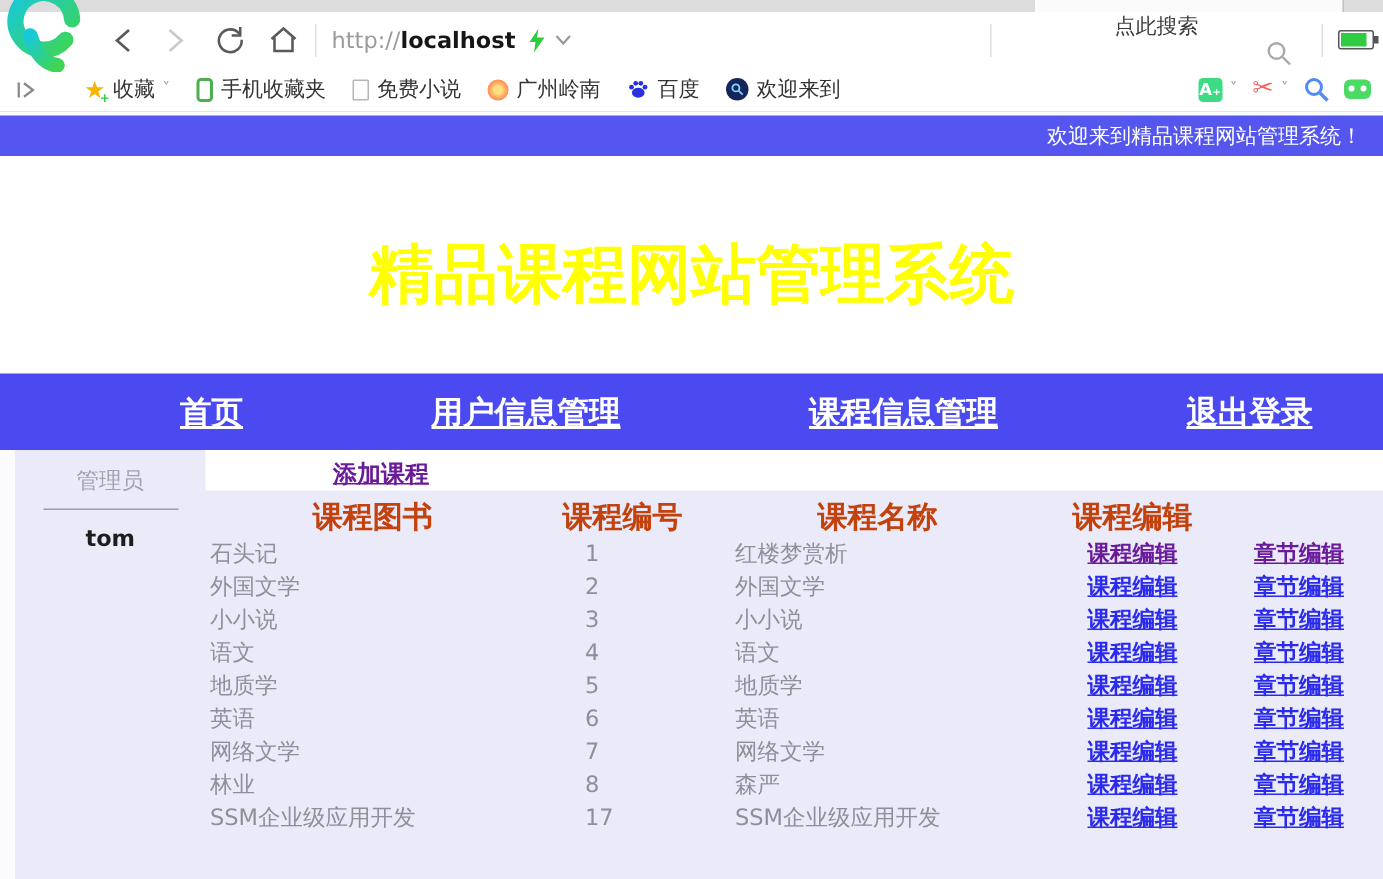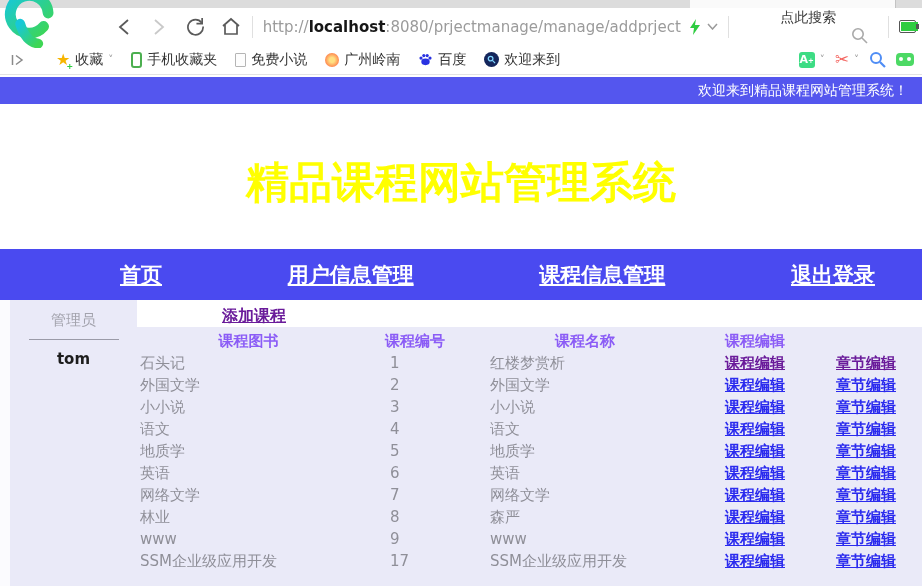--- a/index.html
+++ b/index.html
@@ -5,21 +5,21 @@
   * { margin:0; padding:0; box-sizing:border-box; }
   html,body { width:922px; height:586px; font-family:"DejaVu Sans","Liberation Sans",sans-serif; }
   .screen { position:relative; width:922px; height:586px; background:#fff; overflow:hidden; }
 
   
   .tabstrip { position:relative; height:8px; background:#dcdcdc; }
   .tab-active { position:absolute; left:690px; top:0; width:205px; height:8px; background:#fafafa; }
   .tab-sep { position:absolute; left:895px; top:0; width:1px; height:8px; background:#c3c3c3; }
 
   
-  .toolbar { position:relative; height:37px; background:#fff; display:flex; align-items:center;padding-left:42px; }
+  .toolbar { position:relative; height:37px; background:#fff; display:flex; align-items:center; }
   .logo { position:absolute; left:4px; top:-12px; width:54px; height:52px; z-index:5; }
   .navbtns { display:flex; align-items:center; gap:14px; margin-left:70px; }
   .tbtn { width:22px; height:22px; display:flex; align-items:center; justify-content:center; color:#5a5a5a; }
   .tbtn svg { display:block; }
   .tbtn.disabled { color:#c9c9c9; }
   .vsep { width:1px; height:22px; background:#e0e0e0; margin:0 10px; }
   .urlbox { display:flex; align-items:center; flex:1; font-size:15px; color:#9b9b9b; }
   .urlbox .host { color:#161616; font-weight:bold; }
   .url-icons { display:flex; align-items:center; gap:6px; margin-left:8px; }
   .searchbox { display:flex; align-items:center; width:200px; font-size:14px; color:#3c3c3c;flex-direction:column; }
@@ -68,21 +68,21 @@
   .sidebar .divider { width:90px; height:1px; background:#9b9ba8; margin:9px auto 10px; }
   .sidebar .user { color:#1d1d1d; font-size:15px; font-weight:bold; }
   .main { flex:1; display:flex; flex-direction:column; }
   .addbar { height:27px; background:#fff; display:flex; align-items:flex-end; }
   .addbar a { margin-left:85px; color:#6a1b9a; font-size:16px; font-weight:bold; text-decoration:underline; cursor:pointer; }
 
   table.courses { width:100%; border-collapse:collapse; table-layout:fixed; }
   table.courses col.c1 { width:223px; } table.courses col.c2 { width:110px; }
   table.courses col.c3 { width:230px; } table.courses col.c4 { width:110px; }
   table.courses col.c5 { width:112px; }
-  table.courses th { font-size:15px; color:#8b5cf6; font-weight:bold; text-align:center; height:25px; padding-top:4px; }
+  table.courses th { font-size:20px; color:#c2410c; font-weight:bold; text-align:center; height:25px; padding-top:4px; }
   table.courses td { font-size:15px; color:#8f8f98; height:22px; vertical-align:middle; }
   td.book { padding-left:3px; text-align:left;margin-left:24px; }
   td.cid  { padding-left:30px; text-align:left; }
   td.cname{ padding-left:20px; text-align:left; }
   td.ed, td.ch { text-align:center; }
   a.row-link { color:#2b2bee; font-weight:600; text-decoration:underline; cursor:pointer; }
   tr.visited a.row-link { color:#6a1b9a; }
 </style>
 </head>
 <body>
@@ -125,21 +125,20 @@
       <div class="tbtn">
         <svg width="20" height="19" viewBox="0 0 20 19">
             <path d="M2 9 L10 2 L18 9 M4 8 V17 H16 V8" fill="none" stroke="currentColor" stroke-width="1.7"></path>
           </svg>
       </div>
     </div>
     <div class="vsep"></div>
     <div class="urlbox">
       <span>http://</span>
         <span class="host">localhost</span>
-        <span>:8080/prjectmanage/manage/addprject</span>
       <span class="url-icons">
         <svg width="12" height="16" viewBox="0 0 12 16">
             <path d="M7 0 L1 9 H5 L4 16 L11 6 H6 Z" fill="#2ecc40"></path>
           </svg>
         <svg width="11" height="7" viewBox="0 0 11 7">
             <path d="M1 1 L5.5 6 L10 1" fill="none" stroke="#9a9a9a" stroke-width="1.5"></path>
           </svg>
       </span>
     </div>
     <div class="vsep"></div>
@@ -316,27 +315,20 @@
               <td class="ch"><a class="row-link">章节编辑</a></td>
             </tr>
             <tr>
               <td class="book">林业</td>
               <td class="cid">8</td>
               <td class="cname">森严</td>
               <td class="ed"><a class="row-link">课程编辑</a></td>
               <td class="ch"><a class="row-link">章节编辑</a></td>
             </tr>
             <tr>
-              <td class="book">www</td>
-              <td class="cid">9</td>
-              <td class="cname">www</td>
-              <td class="ed"><a class="row-link">课程编辑</a></td>
-              <td class="ch"><a class="row-link">章节编辑</a></td>
-            </tr>
-            <tr>
               <td class="book">SSM企业级应用开发</td>
               <td class="cid">17</td>
               <td class="cname">SSM企业级应用开发</td>
               <td class="ed"><a class="row-link">课程编辑</a></td>
               <td class="ch"><a class="row-link">章节编辑</a></td>
             </tr>
         </tbody>
       </table>
     </div>
   </div>

